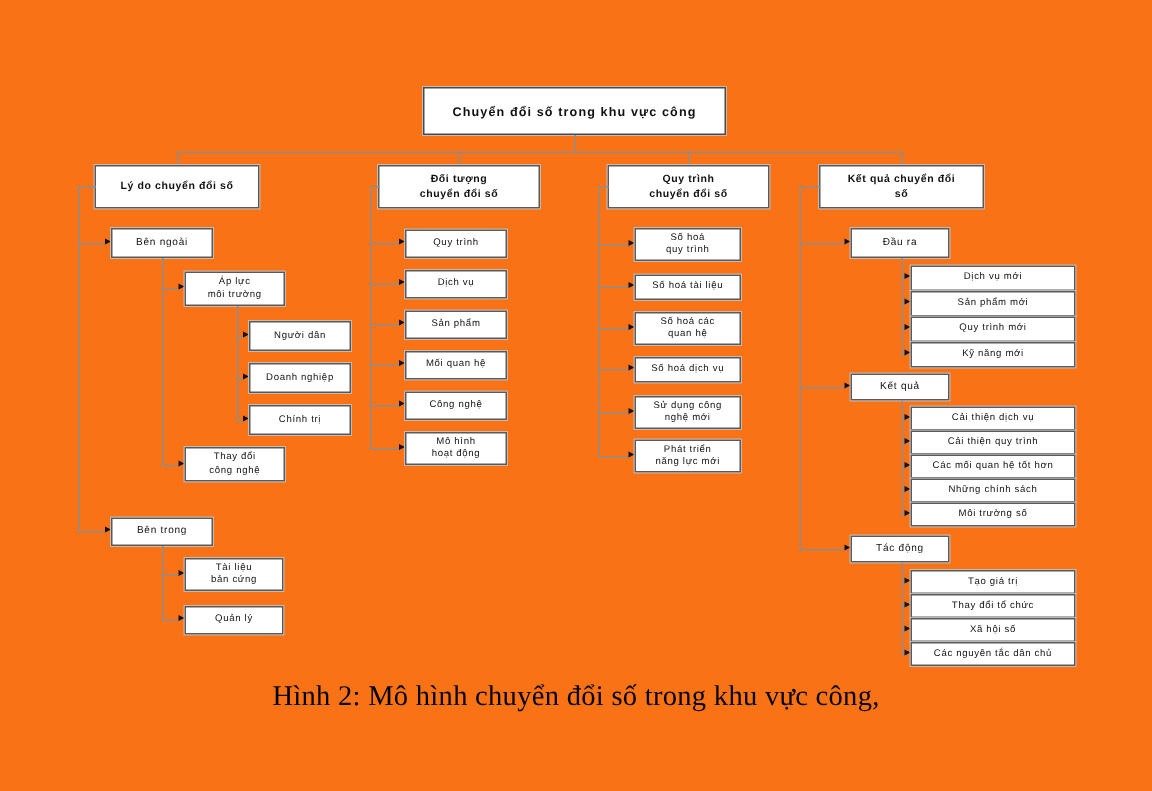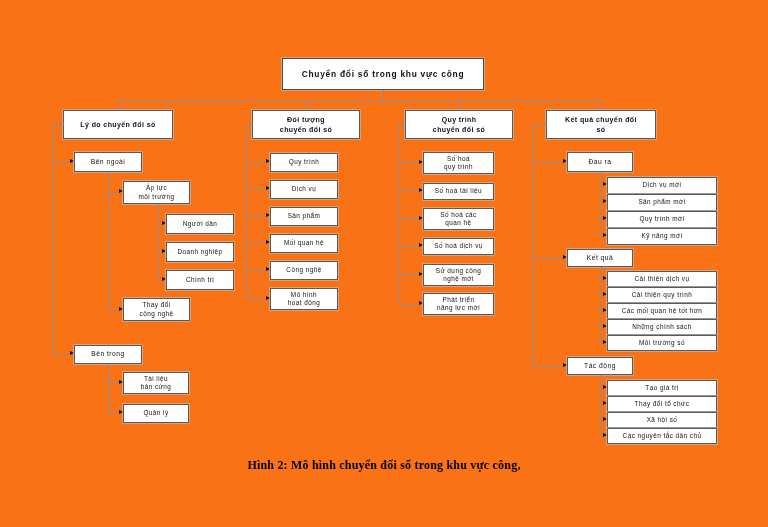--- a/index.html
+++ b/index.html
@@ -53,21 +53,21 @@
     border-top:2.6px solid transparent;
     border-bottom:2.6px solid transparent;
   }
   #caption{
     position:absolute;
     left:0;right:0;top:452px;
     text-align:center;
     font-family:"Liberation Serif", serif;
     color:#000;
   }
-  .cap1{font-size:12px;font-weight:bold;line-height:26px;letter-spacing:0.2px;}
+  .cap1{font-size:19px;font-weight:normal;line-height:26px;letter-spacing:0.2px;}
   .cap2{font-size:18px;font-weight:bold;font-style:italic;line-height:26px;letter-spacing:0.2px;}
 </style>
 </head>
 <body>
 
 <div id="page">
 
   <div class="box root" style="left:282px;top:58px;width:202px;height:32px;">Chuyển đổi số trong khu vực công</div>
 
   <div class="v" style="left:383px;top:90px;height:11px;"></div>

